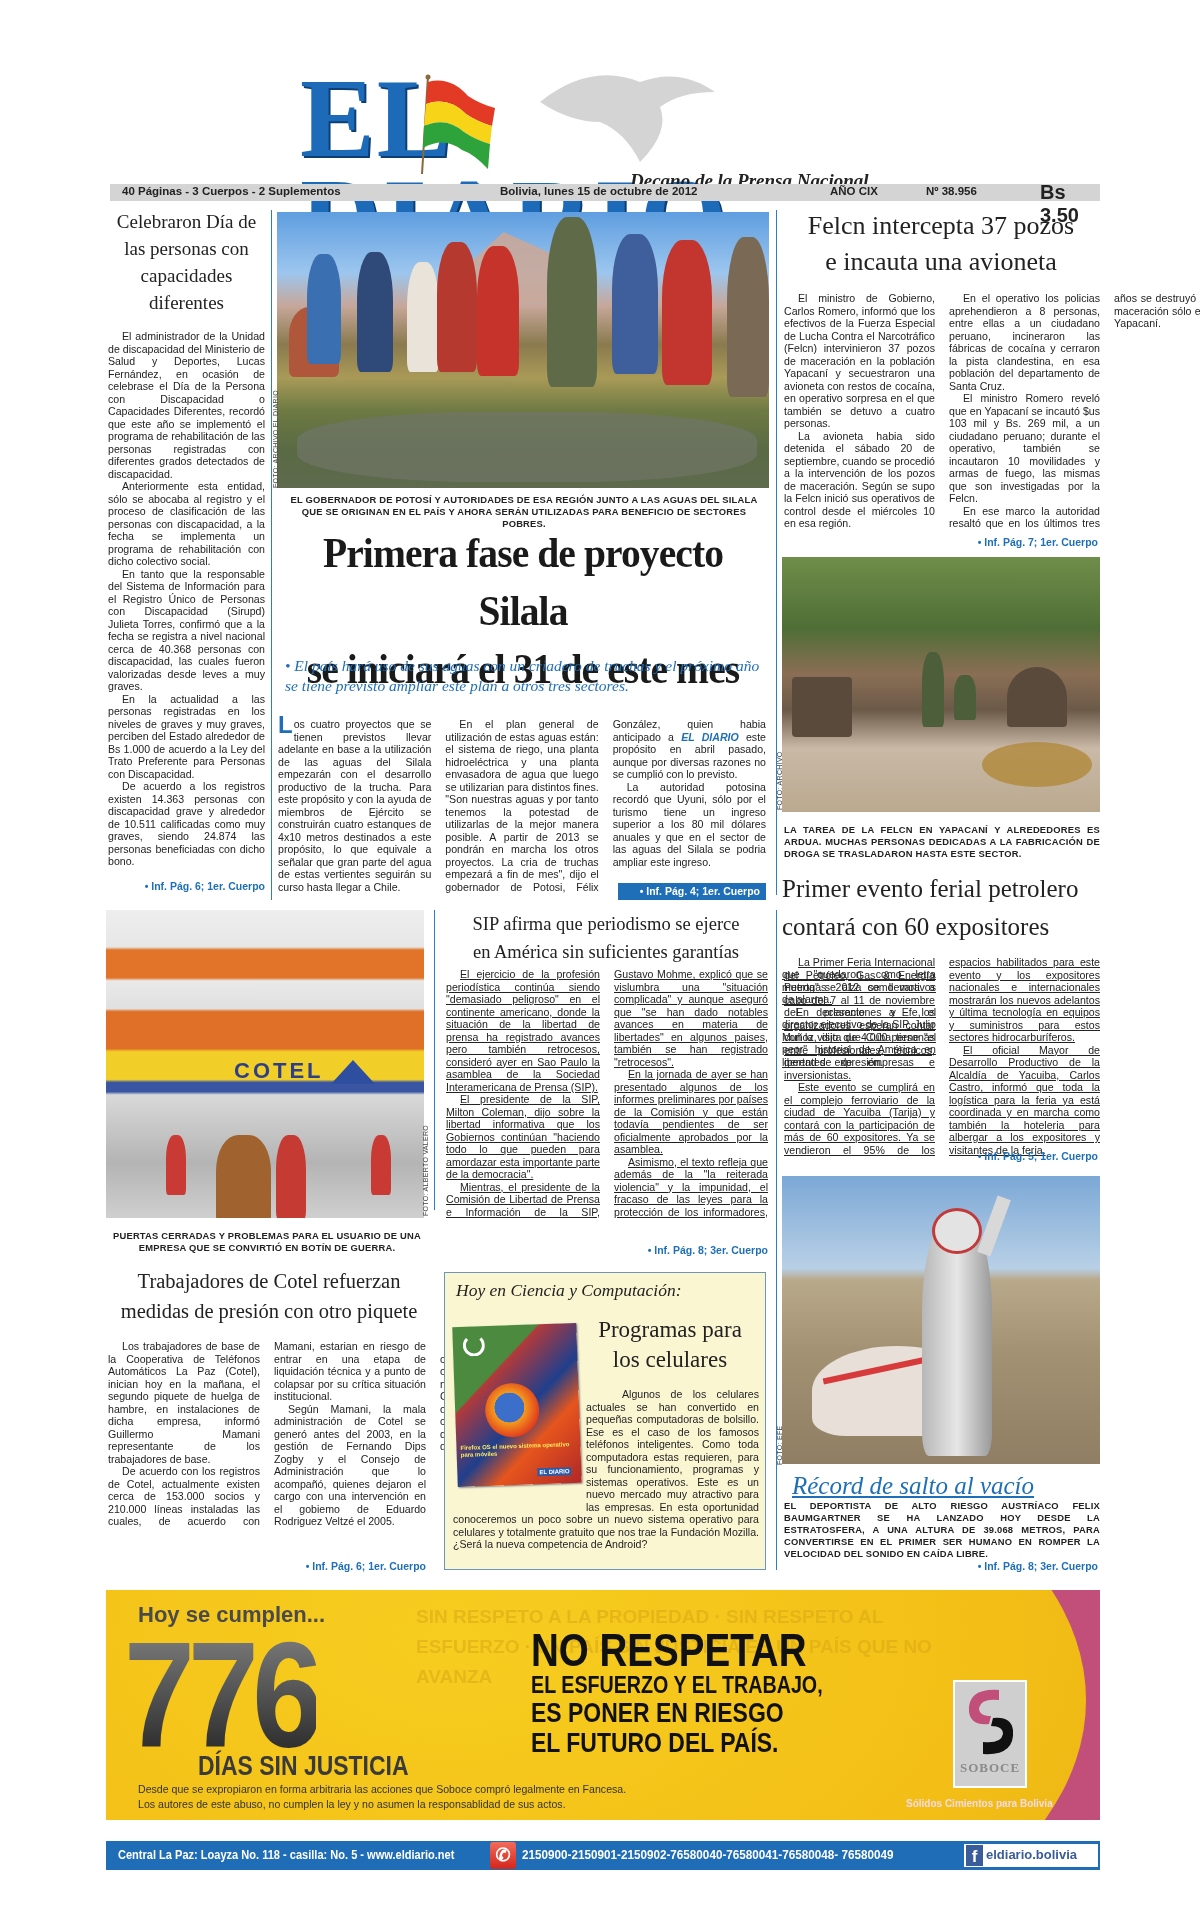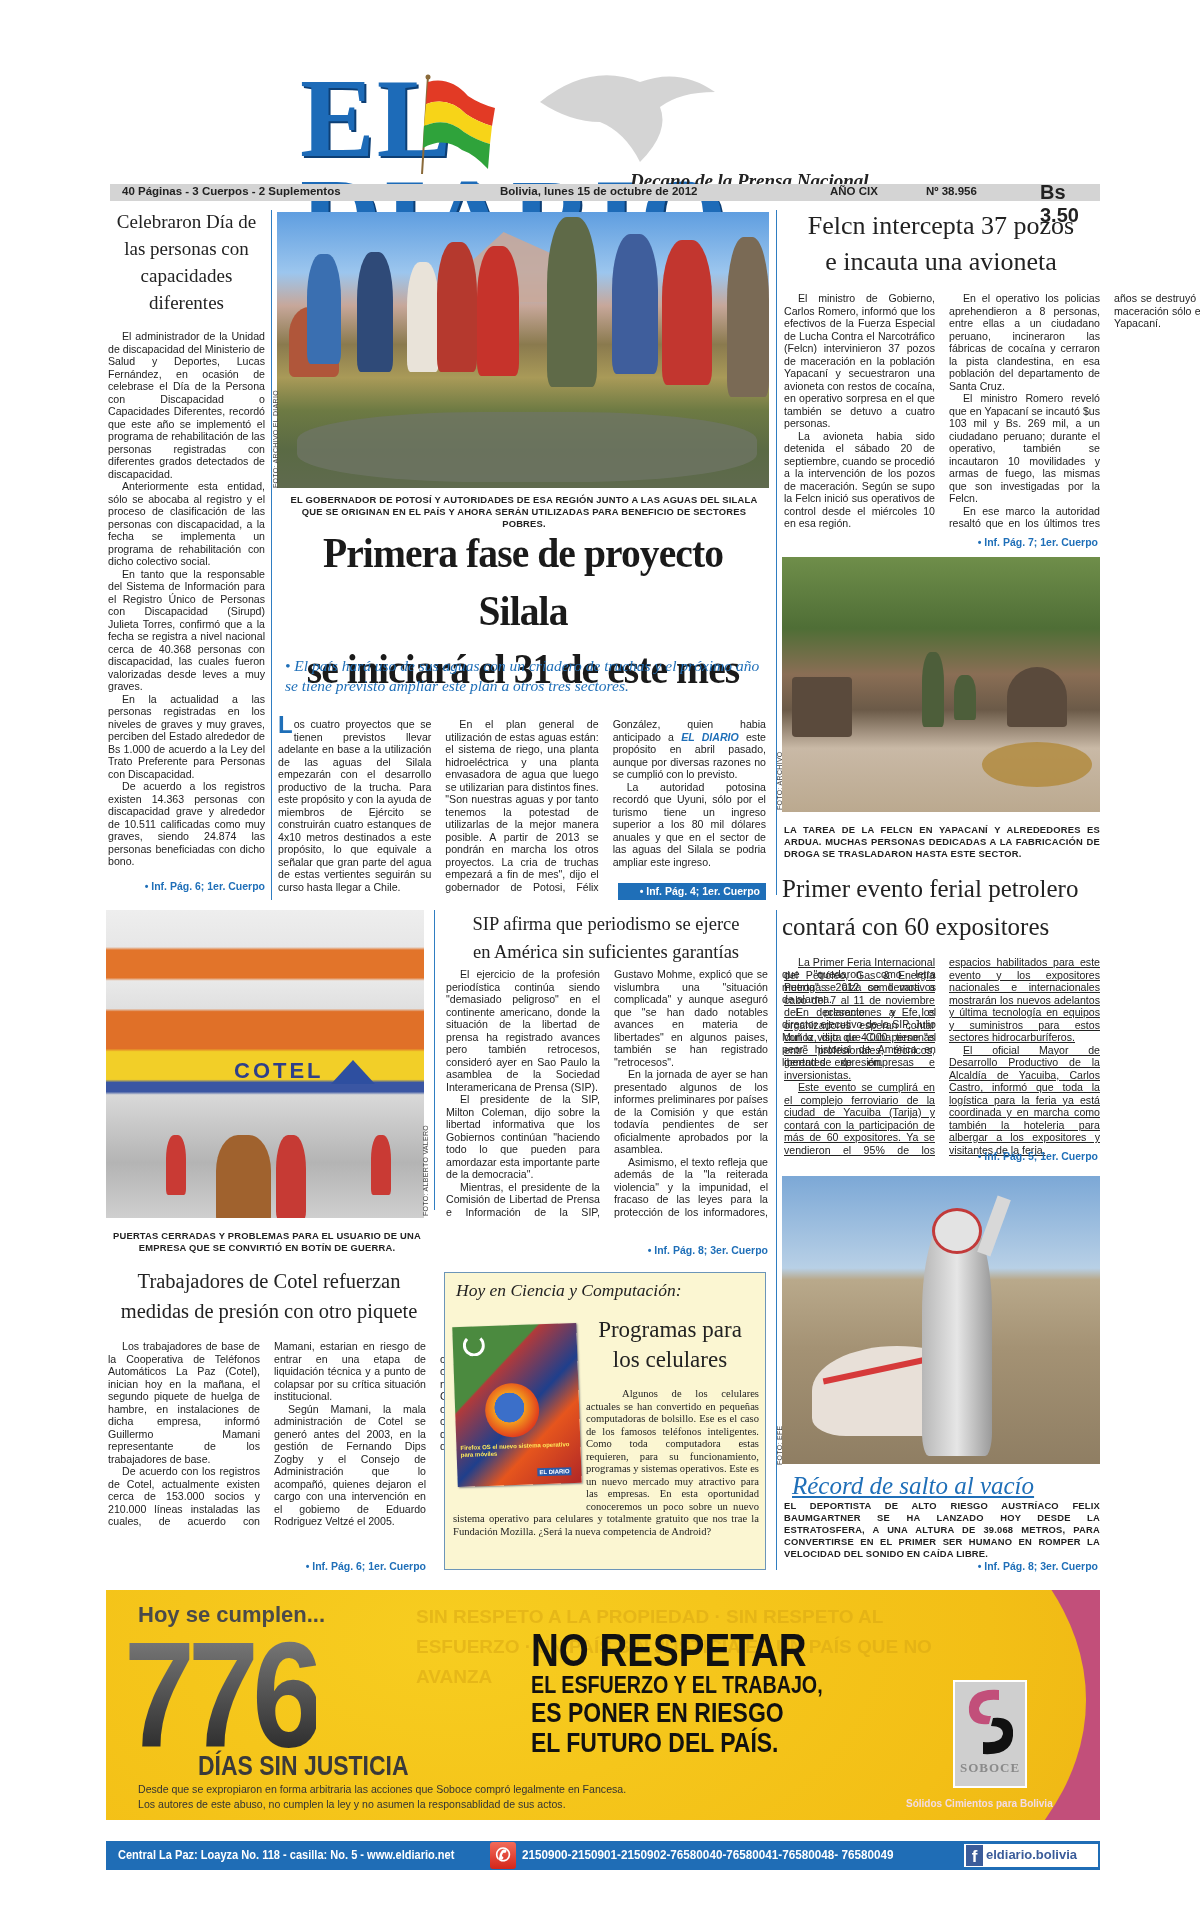--- a/index.html
+++ b/index.html
@@ -185,21 +185,21 @@
   <p>De acuerdo con los registros de Cotel, actualmente existen cerca de 153.000 socios y 210.000 líneas instaladas las cuales, de acuerdo con Mamani, estarian en riesgo de entrar en una etapa de liquidación técnica y a punto de colapsar por su crítica situación institucional.</p>
   <p>Según Mamani, la mala administración de Cotel se generó antes del 2003, en la gestión de Fernando Dips Zogby y el Consejo de Administración que lo acompañó, quienes dejaron el cargo con una intervención en el gobiemo de Eduardo Rodriguez Veltzé el 2005.</p>
   <p>Cotal anda a la zaga en comparación a otras empresas o cooperativas telefónicas a nivel nacional como Entel, Cotas o Comteco que están ofreciendo nuevos servicios como televisión por cable, larga distancia, intemet ADSL, y otros de valor agregado.</p>
 </div>
 <div class="abs ref" style="left:268px;top:1560px;width:158px;">• Inf. Pág. 6; 1er. Cuerpo</div>
 
 <div class="abs serif" style="left:440px;top:910px;width:332px;text-align:center;font-size:18.5px;line-height:28px;color:#222;">
   <div>SIP afirma que periodismo se ejerce</div>
   <div>en América sin suficientes garantías</div>
 </div>
-<div class="abs body-text cols2" style="left:446px;top:968px;width:322px;height:262px;">
+<div class="abs body-text cols2" style="left:446px;top:968px;width:322px;height:262px;text-decoration:underline;">
   <p>El ejercicio de la profesión periodística continúa siendo "demasiado peligroso" en el continente americano, donde la situación de la libertad de prensa ha registrado avances pero también retrocesos, consideró ayer en Sao Paulo la asamblea de la Sociedad Interamericana de Prensa (SIP).</p>
   <p>El presidente de la SIP, Milton Coleman, dijo sobre la libertad informativa que los Gobiernos continúan "haciendo todo lo que pueden para amordazar esta importante parte de la democracia".</p>
   <p>Mientras, el presidente de la Comisión de Libertad de Prensa e Información de la SIP, Gustavo Mohme, explicó que se vislumbra una "situación complicada" y aunque aseguró que "se han dado notables avances en materia de libertades" en algunos paises, también se han registrado "retrocesos".</p>
   <p>En la jornada de ayer se han presentado algunos de los informes preliminares por países de la Comisión y que están todavía pendientes de ser oficialmente aprobados por la asamblea.</p>
   <p>Asimismo, el texto refleja que además de la "la reiterada violencia" y la impunidad, el fracaso de las leyes para la protección de los informadores, que "quedaron como letra muerta" se alza como motivos de alarma.</p>
   <p>En declaraciones a Efe, el director ejecutivo de la SIP, Julio Muñoz, dijo que Cuba tiene "el peor" historial de América en libertad de expresión.</p>
 </div>
 <div class="abs ref" style="left:610px;top:1244px;width:158px;">• Inf. Pág. 8; 3er. Cuerpo</div>
 <div class="vline" style="left:776px;top:910px;height:660px;"></div>
 
@@ -208,21 +208,21 @@
 <div class="photo" id="photo-firefox">
   <div class="abs" style="left:10px;top:8px;width:22px;height:22px;border:3px solid #fff;border-top-color:transparent;border-radius:50%;"></div>
   <div class="abs" style="left:30px;top:58px;width:54px;height:54px;border-radius:50%;background:radial-gradient(circle at 45% 45%,#3b6fc9 0%,#3b6fc9 35%,#f39a1e 36%,#e2401c 70%,#b0231a 100%);"></div>
   <div class="abs" style="left:4px;top:118px;width:112px;font-size:6px;font-weight:bold;color:#ffe95a;line-height:7px;">Firefox OS el nuevo sistema operativo para móviles</div>
   <div class="abs" style="left:80px;top:144px;font-size:6px;font-weight:bold;color:#fff;background:#2b5aa8;padding:1px 2px;">EL DIARIO</div>
 </div>
 <div class="abs serif" style="left:580px;top:1315px;width:180px;text-align:center;font-size:23px;line-height:30px;color:#222;">
   <div>Programas para</div>
   <div>los celulares</div>
 </div>
-<div class="abs body-text" style="left:453px;top:1388px;width:306px;font-family:Liberation Serif, serif;">
+<div class="abs body-text" style="left:453px;top:1388px;width:306px;">
   <div style="float:left;width:133px;height:117px;"></div>
   <p style="text-indent:36px;">Algunos de los celulares actuales se han convertido en pequeñas computadoras de bolsillo. Ese es el caso de los famosos teléfonos inteligentes. Como toda computadora estas requieren, para su funcionamiento, programas y sistemas operativos. Este es un nuevo mercado muy atractivo para las empresas. En esta oportunidad conoceremos un poco sobre un nuevo sistema operativo para celulares y totalmente gratuito que nos trae la Fundación Mozilla. ¿Será la nueva competencia de Android?</p>
 </div>
 
 <div class="abs" id="ad">
   <div id="ad-pink"></div>
   <div id="ad-ellipse"></div>
   <div class="abs" style="left:310px;top:12px;width:560px;font-weight:bold;font-size:19px;line-height:30px;color:#d9a814;opacity:0.55;">SIN RESPETO A LA PROPIEDAD · SIN RESPETO AL ESFUERZO · UN PAÍS SIN JUSTICIA ES UN PAÍS QUE NO AVANZA</div>
   <div class="abs" style="left:32px;top:12px;font-weight:bold;font-size:22px;color:#4a4a4a;">Hoy se cumplen...</div>
   <div class="abs" style="left:18px;top:20px;font-weight:bold;font-size:150px;line-height:170px;letter-spacing:-8px;color:#3a3a3a;background:linear-gradient(180deg,#8a8a8a,#1a1a1a);-webkit-background-clip:text;background-clip:text;-webkit-text-fill-color:transparent;transform:scaleX(0.85);transform-origin:left top;">776</div>

